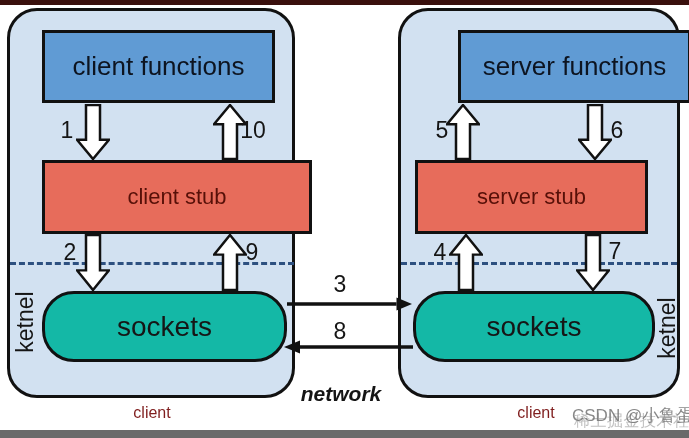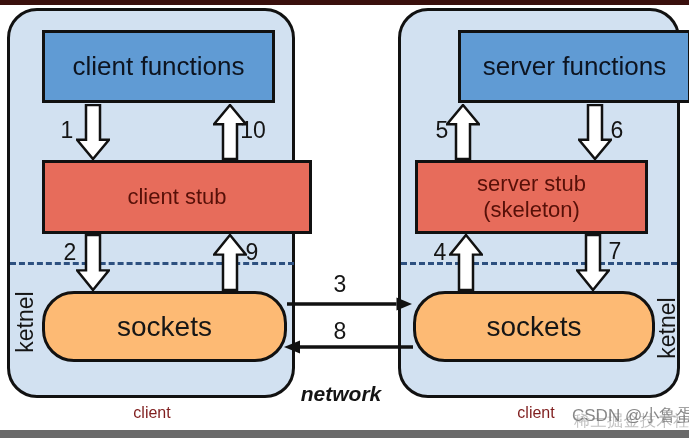--- a/index.html
+++ b/index.html
@@ -6,21 +6,21 @@
   body{font-family:"Liberation Sans","DejaVu Sans",sans-serif;background:#fff;}
   .stage{position:relative;width:689px;height:438px;background:#fff;overflow:hidden;}
   .strip-top{position:absolute;left:0;top:0;width:689px;height:5px;background:#3a100d;}
   .strip-bottom{position:absolute;left:0;top:430px;width:689px;height:8px;background:#6a6a6a;}
   .panel{position:absolute;top:8px;height:390px;background:#d2e1f1;border:3px solid #111;border-radius:30px;box-sizing:border-box;}
   .panel.client{left:7px;width:288px;}
   .panel.server{left:398px;width:282px;}
   .box{position:absolute;border:3px solid #111;box-sizing:border-box;display:flex;flex-direction:column;align-items:center;justify-content:center;text-align:center;}
   .box.functions{background:#609bd4;color:#0d1420;font-size:26px;}
   .box.stub{background:#e76c5b;color:#571008;font-size:22px;line-height:26px;}
-  .box.sockets{background:#fdba74;color:#161616;font-size:28px;border-radius:32px;}
+  .box.sockets{background:#14b8a6;color:#161616;font-size:28px;border-radius:32px;}
   .dashed{position:absolute;height:0;border-top:3px dashed #2d5080;}
   .varrow{position:absolute;width:34px;}
   .varrow svg{display:block;width:100%;height:100%;}
   .flip-v svg{transform:scaleY(-1);}
   .harrow{position:absolute;height:16px;}
   .harrow svg{display:block;width:100%;height:100%;}
   .flip-h svg{transform:scaleX(-1);}
   .num{position:absolute;transform:translateX(-50%);font-size:23px;color:#151515;}
   .caption{position:absolute;transform:translateX(-50%);font-size:16px;color:#7f1d1d;}
   .network{position:absolute;transform:translateX(-50%);font-size:21px;font-style:italic;font-weight:bold;color:#151515;}
@@ -52,21 +52,20 @@
   </div>
   <div class="box sockets" style="left:42px;top:291px;width:245px;height:71px;">
     <span>sockets</span>
   </div>
 
   <div class="box functions" style="left:415px;top:30px;width:233px;height:73px;margin-left:43px;">
     <span>server functions</span>
   </div>
   <div class="box stub" style="left:415px;top:160px;width:233px;height:74px;">
     <span>server stub</span>
-    <span>(skeleton)</span>
   </div>
   <div class="box sockets" style="left:413px;top:291px;width:242px;height:71px;">
     <span>sockets</span>
   </div>
 
   <div class="varrow flip-v" style="left:76px;top:104px;height:56px;">
     <svg viewBox="0 0 34 58" preserveAspectRatio="none">
         <polygon points="17,1 33,21 24,21 24,57 10,57 10,21 1,21" fill="#ffffff" stroke="#111" stroke-width="2.5"></polygon>
       </svg>
   </div>

